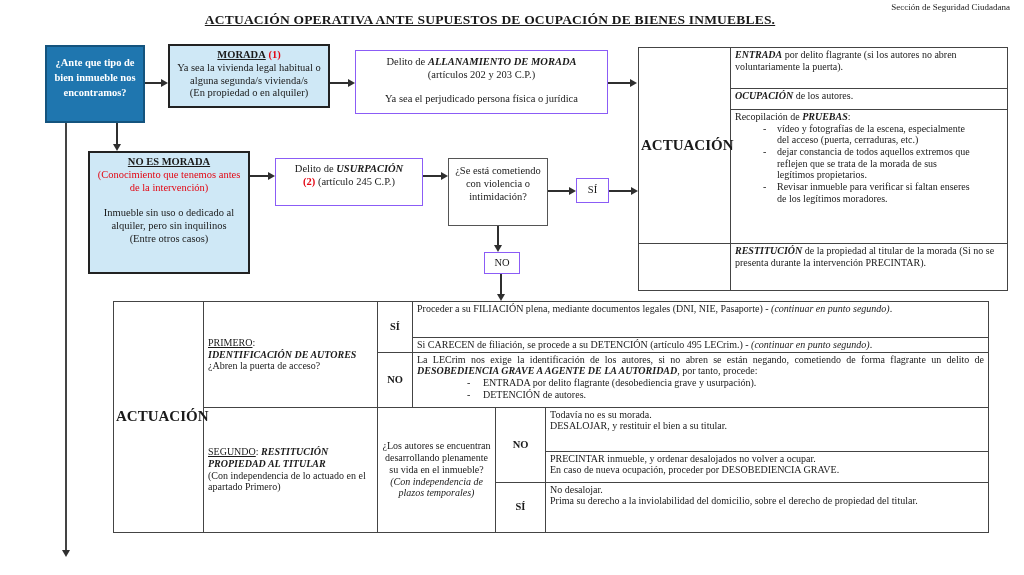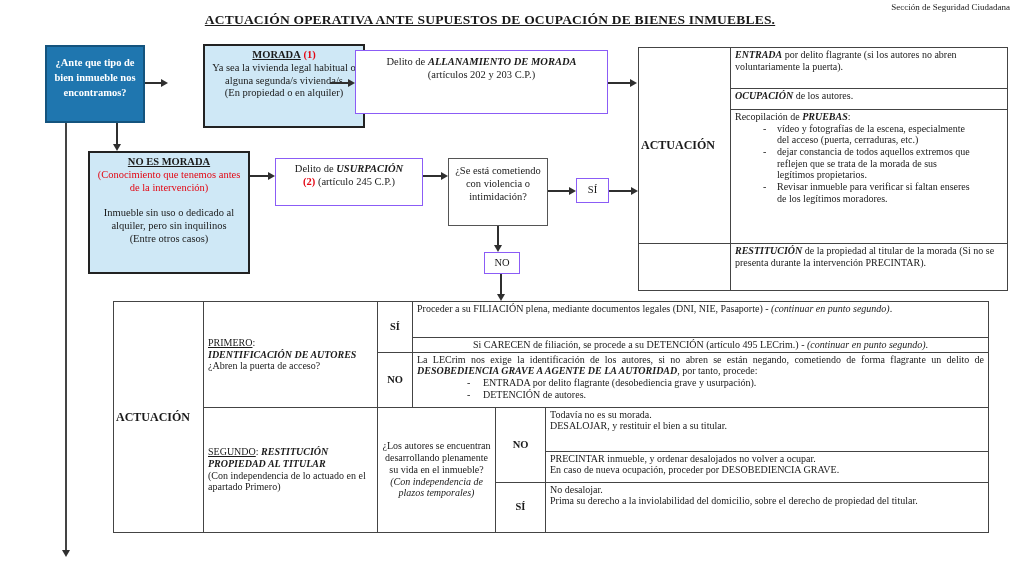--- a/index.html
+++ b/index.html
@@ -24,53 +24,54 @@
   .yn-box{display:flex;align-items:center;justify-content:center;font-size:10.5px;}
 
   
   .shaft{position:absolute;background:#2f2f2f;}
   .head-r{position:absolute;width:0;height:0;border-top:4px solid transparent;border-bottom:4px solid transparent;border-left:7px solid #2f2f2f;}
   .head-d{position:absolute;width:0;height:0;border-left:4px solid transparent;border-right:4px solid transparent;border-top:7px solid #2f2f2f;}
 
   
   table.tbl{position:absolute;border-collapse:collapse;table-layout:fixed;}
   .tbl td{border:1px solid #444;padding:1px 4px;vertical-align:top;font-size:10px;line-height:1.17;}
-  .tbl td.lab{vertical-align:middle;text-align:left;font-weight:bold;font-size:12px;padding:0 2px;}
+  .tbl td.lab{vertical-align:middle;text-align:right;font-weight:bold;font-size:15px;padding:0 2px;}
   .tbl td.yn{vertical-align:middle;text-align:center;font-weight:bold;font-size:10.5px;}
   .just{text-align:justify;}
   .qcell{text-align:left;vertical-align:middle !important;}
   .subq{text-align:center;vertical-align:middle !important;}
   .bullet{display:flex;}
   .bullet .dash{flex:none;width:14px;margin-left:28px;text-align:left;}
   .bullet .btxt{max-width:198px;}
   .bullet2 .dash{margin-left:50px;width:16px;}
   .h38{height:38px;} .h18{height:18px;} .h131{height:131px;} .h44t{height:44px;}
-  .r36{height:36px;} .r13{height:13px;text-align:center;} .r55{height:55px;} .r44{height:44px;} .r31{height:31px;} .r50{height:50px;}
+  .r36{height:36px;} .r13{height:13px;} .r55{height:55px;} .r44{height:44px;} .r31{height:31px;} .r50{height:50px;}
 </style>
 </head>
 <body>
 
 <div class="page">
 
   <div class="abs corner">Sección de Seguridad Ciudadana</div>
   <div class="abs title"><span class="u">ACTUACIÓN OPERATIVA ANTE SUPUESTOS DE OCUPACIÓN DE BIENES INMUEBLES.</span></div>
 
   <div class="box start" style="left:45px;top:45px;width:100px;height:78px;">
     <span>¿Ante que tipo de bien inmueble nos encontramos?</span>
   </div>
 
-  <div class="box blue" style="left:168px;top:44px;width:162px;height:84px;margin-left:35px;">
+  <div class="box blue" style="left:168px;top:44px;width:162px;height:64px;">
     <div><span class="u bold">MORADA</span> <span class="red bold">(1)</span></div>
     <div>Ya sea la vivienda legal habitual o alguna segunda/s vivienda/s</div>
     <div>(En propiedad o en alquiler)</div>
   </div>
 
   <div class="box white" style="left:355px;top:50px;width:253px;height:64px;padding-top:5px;">
     <div><span>Delito de </span><span class="bi">ALLANAMIENTO DE MORADA</span></div>
     <div>(artículos 202 y 203 C.P.)</div>
+    <div style="margin-top:11px;">Ya sea el perjudicado persona física o jurídica</div>
   </div>
 
   <div class="box blue" style="left:88px;top:151px;width:162px;height:123px;">
     <div class="u bold">NO ES MORADA</div>
     <div class="red">(Conocimiento que tenemos antes de la intervención)</div>
     <div style="margin-top:13px;">Inmueble sin uso o dedicado al alquiler, pero sin inquilinos</div>
     <div>(Entre otros casos)</div>
   </div>
 
   <div class="box white" style="left:275px;top:158px;width:148px;height:48px;padding-top:4px;">

